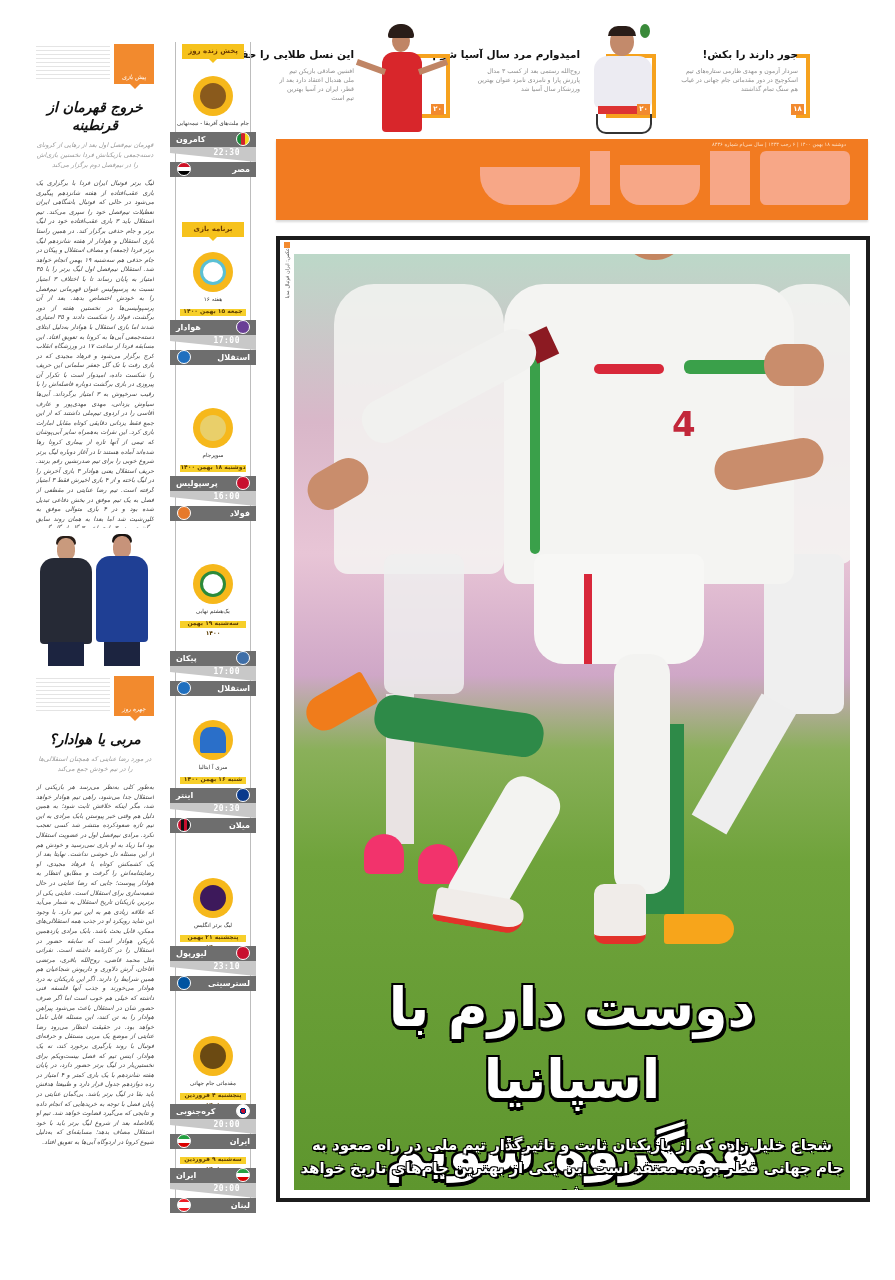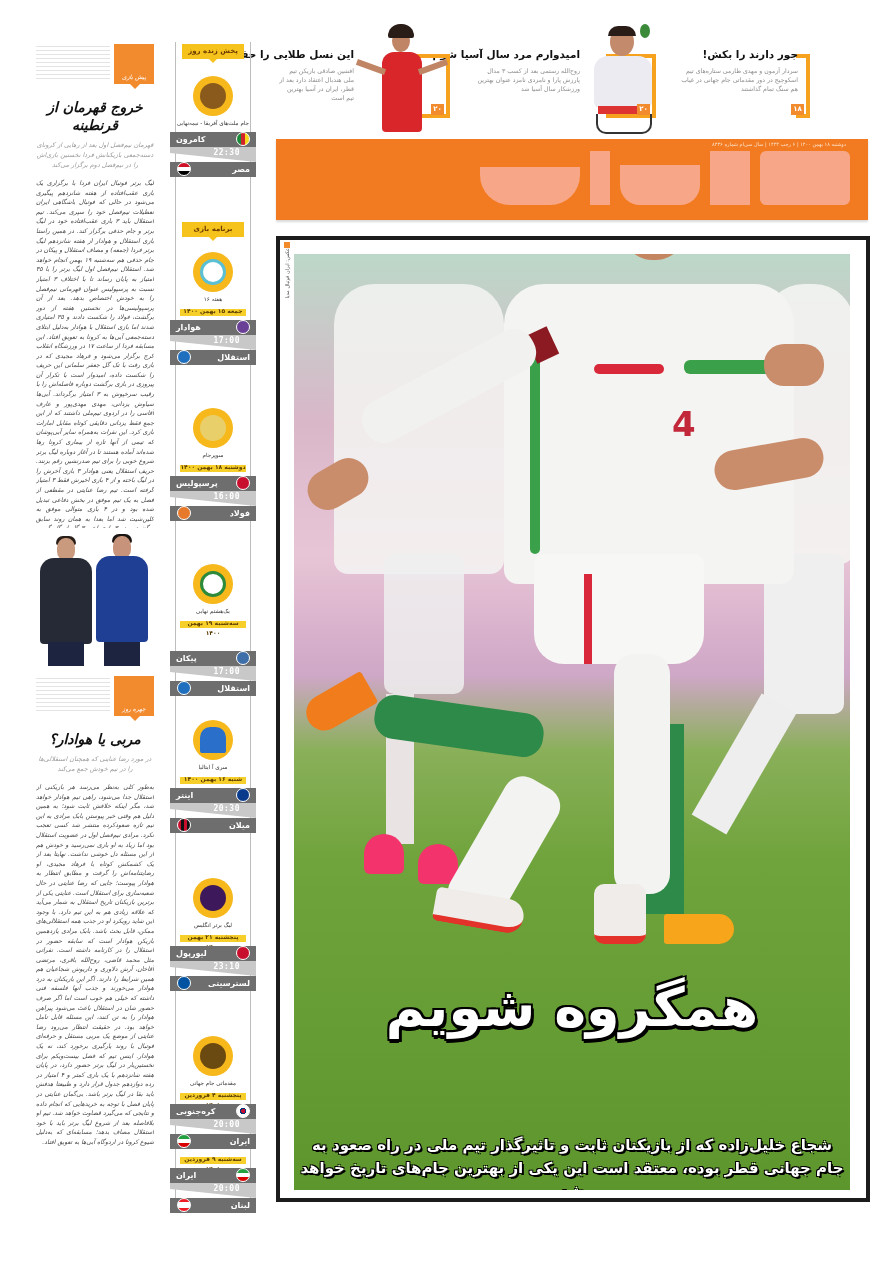--- a/index.html
+++ b/index.html
@@ -349,17 +349,18 @@
 
     <div class="pl" style="left:240px;top:300px;width:170px;height:110px;background:#f7f7f5;border-radius:10px 10px 30px 30px;"></div>
     <div class="pl" style="left:290px;top:320px;width:8px;height:90px;background:#d8283a;"></div>
 
     <div class="pl" style="left:320px;top:400px;width:56px;height:240px;background:#f3f3f1;border-radius:20px;"></div>
     <div class="pl" style="left:180px;top:520px;width:60px;height:150px;background:#f3f3f1;border-radius:20px;transform:rotate(30deg);"></div>
     <div class="pl" style="left:140px;top:640px;width:90px;height:34px;background:#f0ece9;border-radius:10px 30px 30px 10px;border-bottom:6px solid #e2322a;transform:rotate(10deg);"></div>
     <div class="pl" style="left:300px;top:630px;width:52px;height:60px;background:#f0ece9;border-radius:10px;border-bottom:8px solid #e2322a;"></div>
 
     <div class="headline">
+      <div>دوست دارم با اسپانیا</div>
       <div>همگروه شویم</div>
     </div>
     <div class="subhead">شجاع خلیل‌زاده که از بازیکنان ثابت و تاثیرگذار تیم ملی در راه صعود به جام جهانی قطر بوده، معتقد است این یکی از بهترین جام‌های تاریخ خواهد شد</div>
   </div>
 </div>
 
 </body></html>

